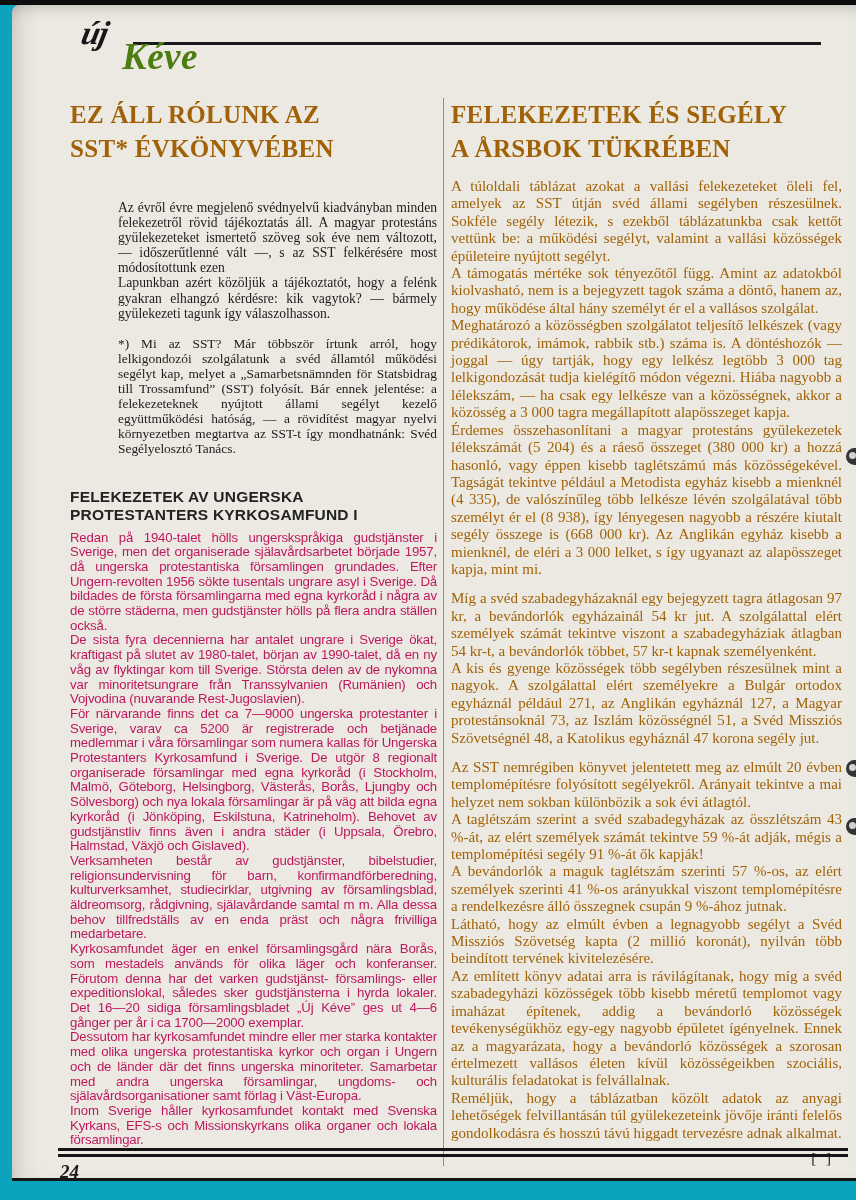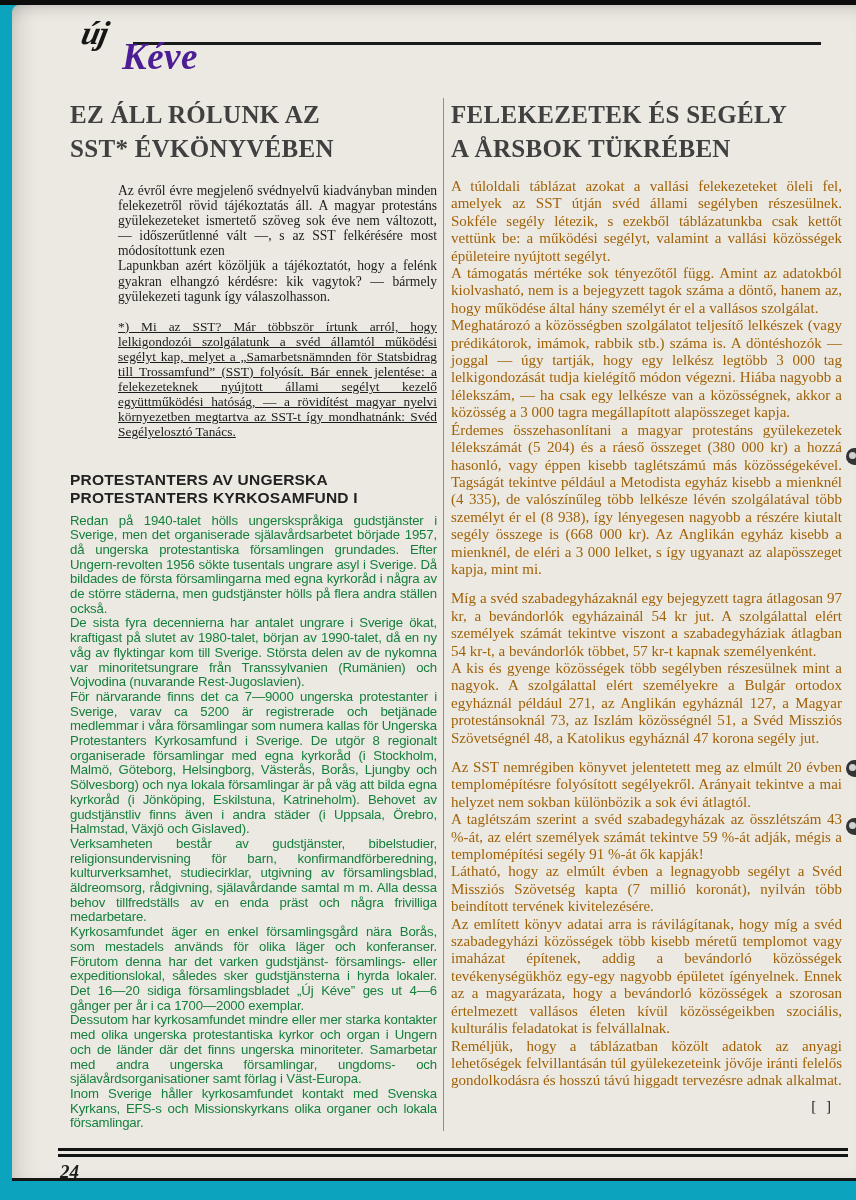--- a/index.html
+++ b/index.html
@@ -31,55 +31,55 @@
     color:#161616;
   }
   .logo-rule {
     position:absolute; left:121px; top:37px; width:688px; height:3px;
     background:#1a1a1a;
   }
   .logo-keve {
     position:absolute; left:110px; top:33px;
     font:italic bold 37px/1 "Liberation Serif", serif;
     letter-spacing:0.5px;
-    color:#4c1d95;
+    color:#4d7c0f;
   }
   
   .columns { position:absolute; left:58px; top:93px; width:772px; display:flex; }
   .col-left { width:367px; flex:none; }
   .col-divider {
     width:14px; flex:none; align-self:stretch;
     background:linear-gradient(to right, transparent 6px, #8f8f8f 6px, #8f8f8f 7px, transparent 7px);
   }
   .col-right { width:391px; flex:none; }
   .article-title {
     font:bold 25px/34px "Liberation Serif", serif;
-    letter-spacing:0.3px; color:#404040;
+    letter-spacing:0.3px; color:#a16207;
   }
   .article-title div { white-space:nowrap; }
-  .intro-block { margin:17px 0 0 48px; width:319px; }
+  .intro-block { margin:34px 0 0 48px; width:319px; }
   .intro-para {
     font:13.6px/15.1px "Liberation Serif", serif;
     text-align:justify;
   }
-  .footnote-block { margin:15px 0 8px 48px; width:319px;text-decoration:underline; }
+  .footnote-block { margin:15px 0 8px 48px; width:319px; }
   .footnote-text {
     font:13.4px/15.1px "Liberation Serif", serif;
     text-align:justify;
   }
   .subheading {
     margin-top:31px;
     font:bold 15.5px/18px "Liberation Sans", sans-serif;
     letter-spacing:0.2px; color:#222;
   }
   .sv-body { margin-top:7px; }
   .sv-para {
     font:13.2px/14.7px "Liberation Sans", sans-serif;
     letter-spacing:-0.15px;
-    text-align:justify; color:#15803d;
+    text-align:justify; color:#be185d;
   }
   .hu-section { margin-top:12px; }
   .hu-section + .hu-section { }
   .hu-para {
     font:15px/17.4px "Liberation Serif", serif;
     text-align:justify; color:#a16207;
   }
   .end-mark {
     margin-top:8px; padding-right:8px;
     text-align:right;
@@ -132,21 +132,21 @@
       <div class="intro-block">
           <p class="intro-para">Az évről évre megjelenő svédnyelvű kiadványban minden felekezetről rövid tájékoztatás áll. A magyar protestáns gyülekezeteket ismertető szöveg sok éve nem változott, — időszerűtlenné vált —, s az SST felkérésére most módosítottunk ezen</p>
           <p class="intro-para">Lapunkban azért közöljük a tájékoztatót, hogy a felénk gyakran elhangzó kérdésre: kik vagytok? — bármely gyülekezeti tagunk így válaszolhasson.</p>
         </div>
 
       <div class="footnote-block">
         <div class="footnote-text">*) Mi az SST? Már többször írtunk arról, hogy lelkigondozói szolgálatunk a svéd államtól működési segélyt kap, melyet a „Samarbetsnämnden för Statsbidrag till Trossamfund” (SST) folyósít. Bár ennek jelentése: a felekezeteknek nyújtott állami segélyt kezelő együttműködési hatóság, — a rövidítést magyar nyelvi környezetben megtartva az SST-t így mondhatnánk: Svéd Segélyelosztó Tanács.</div>
       </div>
 
       <div class="subheading">
-          <div class="subhead-line">PROTESTANTERS AV UNGERSKA</div>
+          <div class="subhead-line">FELEKEZETEK AV UNGERSKA</div>
           <div class="subhead-line">PROTESTANTERS KYRKOSAMFUND I</div>
         </div>
 
       <div class="sv-body">
           <p class="sv-para">Redan på 1940-talet hölls ungerskspråkiga gudstjänster i Sverige, men det organiserade själavårdsarbetet började 1957, då ungerska protestantiska församlingen grundades. Efter Ungern-revolten 1956 sökte tusentals ungrare asyl i Sverige. Då bildades de första församlingarna med egna kyrkoråd i några av de större städerna, men gudstjänster hölls på flera andra ställen också.</p>
           <p class="sv-para">De sista fyra decennierna har antalet ungrare i Sverige ökat, kraftigast på slutet av 1980-talet, början av 1990-talet, då en ny våg av flyktingar kom till Sverige. Största delen av de nykomna var minoritetsungrare från Transsylvanien (Rumänien) och Vojvodina (nuvarande Rest-Jugoslavien).</p>
           <p class="sv-para">För närvarande finns det ca 7—9000 ungerska protestanter i Sverige, varav ca 5200 är registrerade och betjänade medlemmar i våra församlingar som numera kallas för Ungerska Protestanters Kyrkosamfund i Sverige. De utgör 8 regionalt organiserade församlingar med egna kyrkoråd (i Stockholm, Malmö, Göteborg, Helsingborg, Västerås, Borås, Ljungby och Sölvesborg) och nya lokala församlingar är på väg att bilda egna kyrkoråd (i Jönköping, Eskilstuna, Katrineholm). Behovet av gudstjänstliv finns även i andra städer (i Uppsala, Örebro, Halmstad, Växjö och Gislaved).</p>
           <p class="sv-para">Verksamheten består av gudstjänster, bibelstudier, religionsundervisning för barn, konfirmandförberedning, kulturverksamhet, studiecirklar, utgivning av församlingsblad, äldreomsorg, rådgivning, själavårdande samtal m m. Alla dessa behov tillfredställs av en enda präst och några frivilliga medarbetare.</p>
           <p class="sv-para">Kyrkosamfundet äger en enkel församlingsgård nära Borås, som mestadels används för olika läger och konferanser. Förutom denna har det varken gudstjänst- församlings- eller expeditionslokal, således sker gudstjänsterna i hyrda lokaler. Det 16—20 sidiga församlingsbladet „Új Kéve” ges ut 4—6 gånger per år i ca 1700—2000 exemplar.</p>
           <p class="sv-para">Dessutom har kyrkosamfundet mindre eller mer starka kontakter med olika ungerska protestantiska kyrkor och organ i Ungern och de länder där det finns ungerska minoriteter. Samarbetar med andra ungerska församlingar, ungdoms- och själavårdsorganisationer samt förlag i Väst-Europa.</p>
@@ -170,21 +170,22 @@
         </div>
 
       <div class="hu-section">
           <p class="hu-para">Míg a svéd szabadegyházaknál egy bejegyzett tagra átlagosan 97 kr, a bevándorlók egyházainál 54 kr jut. A szolgálattal elért személyek számát tekintve viszont a szabadegyháziak átlagban 54 kr-t, a bevándorlók többet, 57 kr-t kapnak személyenként.</p>
           <p class="hu-para">A kis és gyenge közösségek több segélyben részesülnek mint a nagyok. A szolgálattal elért személyekre a Bulgár ortodox egyháznál például 271, az Anglikán egyháznál 127, a Magyar protestánsoknál 73, az Iszlám közösségnél 51, a Svéd Missziós Szövetségnél 48, a Katolikus egyháznál 47 korona segély jut.</p>
         </div>
 
       <div class="hu-section">
           <p class="hu-para">Az SST nemrégiben könyvet jelentetett meg az elmúlt 20 évben templomépítésre folyósított segélyekről. Arányait tekintve a mai helyzet nem sokban különbözik a sok évi átlagtól.</p>
           <p class="hu-para">A taglétszám szerint a svéd szabadegyházak az összlétszám 43 %-át, az elért személyek számát tekintve 59 %-át adják, mégis a templomépítési segély 91 %-át ők kapják!</p>
-          <p class="hu-para">Látható, hogy az elmúlt évben a legnagyobb segélyt a Svéd Missziós Szövetség kapta (7 millió koronát), nyilván több beindított tervének kivitelezésére.</p>
+          <p class="hu-para">A bevándorlók a maguk taglétszám szerinti 57 %-os, az elért személyek szerinti 41 %-os arányukkal viszont templomépítésre a rendelkezésre álló összegnek csupán 9 %-ához jutnak.</p>
+          <p class="hu-para">Látható, hogy az elmúlt évben a legnagyobb segélyt a Svéd Missziós Szövetség kapta (2 millió koronát), nyilván több beindított tervének kivitelezésére.</p>
           <p class="hu-para">Az említett könyv adatai arra is rávilágítanak, hogy míg a svéd szabadegyházi közösségek több kisebb méretű templomot vagy imaházat építenek, addig a bevándorló közösségek tevékenységükhöz egy-egy nagyobb épületet ígényelnek. Ennek az a magyarázata, hogy a bevándorló közösségek a szorosan értelmezett vallásos életen kívül közösségeikben szociális, kulturális feladatokat is felvállalnak.</p>
           <p class="hu-para">Reméljük, hogy a táblázatban közölt adatok az anyagi lehetőségek felvillantásán túl gyülekezeteink jövője iránti felelős gondolkodásra és hosszú távú higgadt tervezésre adnak alkalmat.</p>
         </div>
 
       <div class="end-mark">[ ]</div>
     </div>
   </div>
 
   <div class="footer-rule"></div>
   <div class="footer-row">

